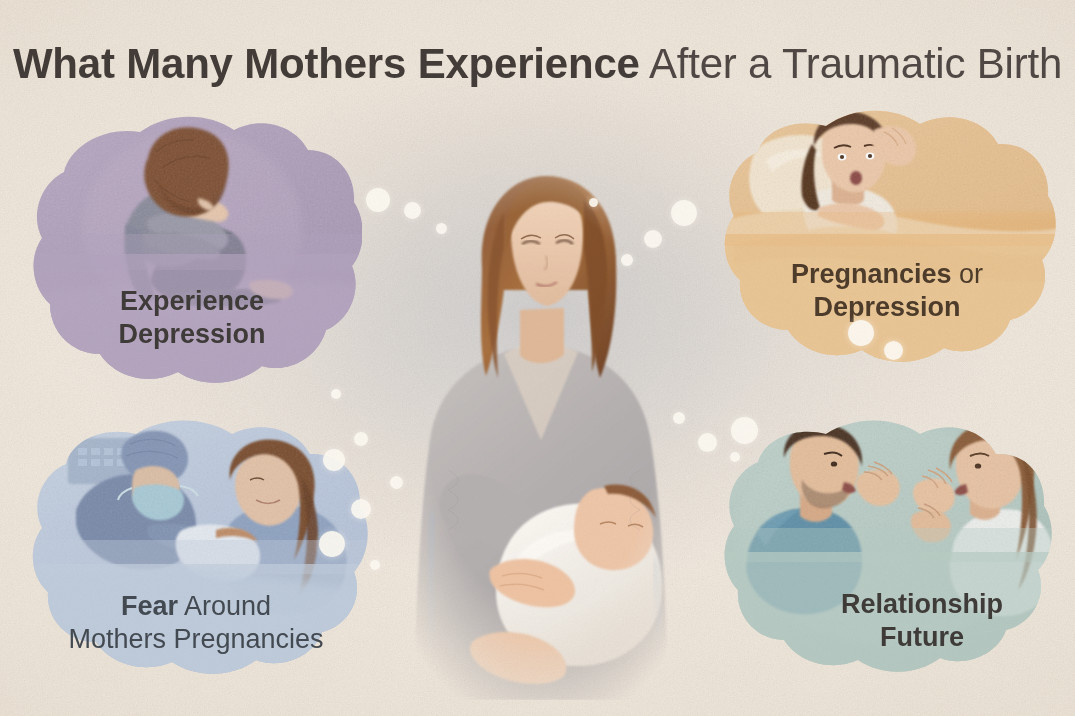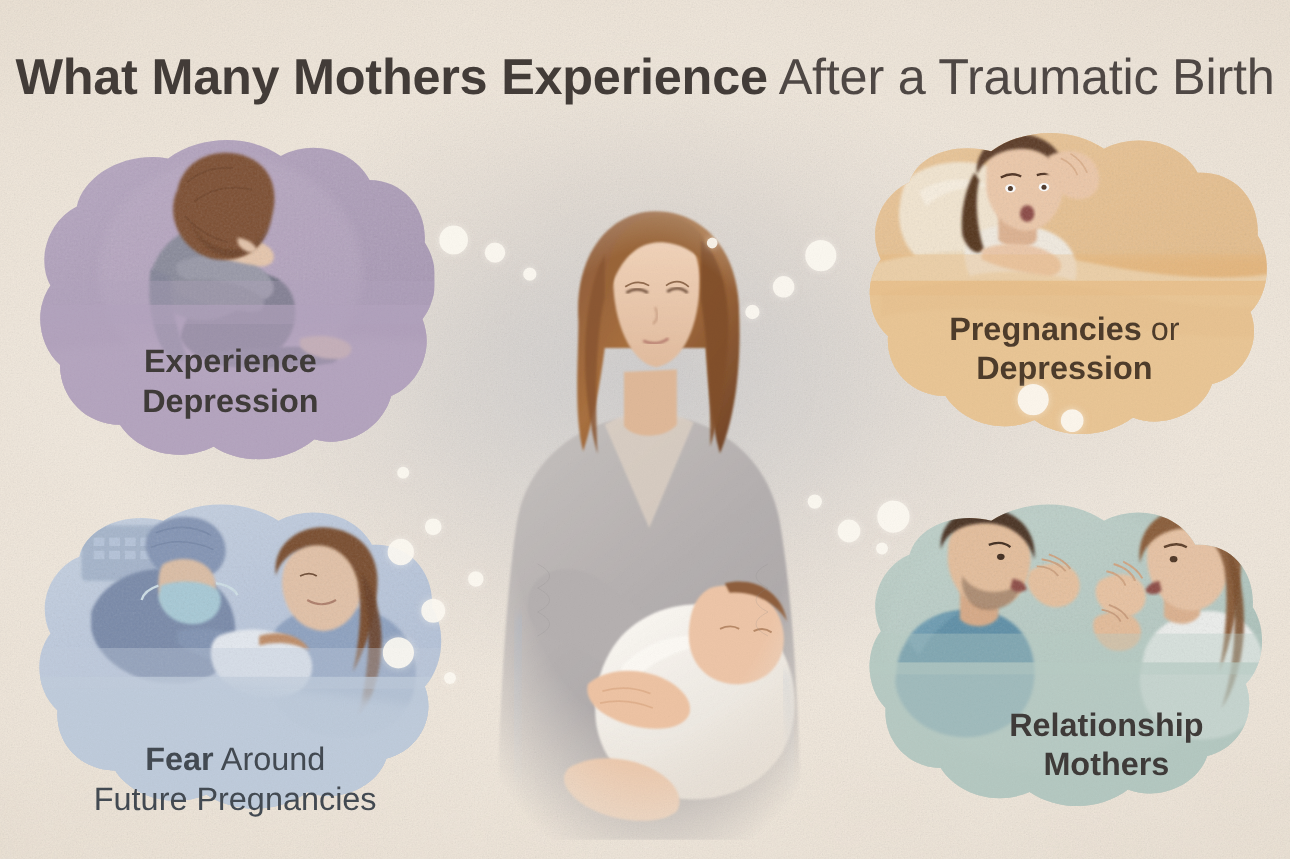--- a/index.html
+++ b/index.html
@@ -479,23 +479,23 @@
 
       <g clip-path="url(#cl3)">
         <rect width="352" height="268" filter="url(#cloudTex3)" opacity=".75"></rect>
       </g>
       <g clip-path="url(#cl3)">
         <rect x="0" y="150" width="352" height="118" fill="#c2cedd" opacity=".72"></rect>
         <rect x="0" y="126" width="352" height="34" fill="#c2cedd" opacity=".38"></rect>
       </g>
     </svg>
   </div>
-  <div class="cloud-label label-slate" style="left:20px;top:590px;width:352px;margin-top:27px;">
+  <div class="cloud-label label-slate" style="left:20px;top:590px;width:352px;">
     <div><span class="lb">Fear</span><span class="lr"> Around</span></div>
-    <div><span class="lb"></span><span class="lr">Future Pregnancies</span></div>
+    <div><span class="lb"></span><span class="lr">Mothers Pregnancies</span></div>
   </div>
 
   <div class="cloud" style="left:716px;top:414px;width:340px;height:262px;">
     <svg viewBox="0 0 340 262">
       <defs>
         <clipPath id="cl4">
           <path d="M110 20 C 138 2 178 2 204 20 C 232 6 266 14 280 40 C 310 38 330 62 328 92 C 340 110 338 140 322 156 C 332 182 316 210 290 216 C 282 240 250 254 224 244 C 200 262 166 262 142 246 C 114 258 82 248 68 226 C 42 226 20 204 22 176 C 6 160 4 130 18 112 C 6 88 18 58 42 48 C 48 26 78 12 110 20 Z"></path>
         </clipPath>
         <linearGradient id="g4" x1="0" y1="0" x2="0.6" y2="1">
           <stop offset="0%" stop-color="#c2d4cd"></stop>
@@ -576,21 +576,21 @@
         <rect width="340" height="262" filter="url(#cloudTex4)" opacity=".75"></rect>
       </g>
       <g clip-path="url(#cl4)">
         <rect x="0" y="138" width="340" height="124" fill="#b8ccc5" opacity=".72"></rect>
         <rect x="0" y="114" width="340" height="34" fill="#b8ccc5" opacity=".38"></rect>
       </g>
     </svg>
   </div>
   <div class="cloud-label label-dark" style="left:752px;top:588px;width:340px;">
     <div><span class="lb">Relationship</span><span class="lr"></span></div>
-    <div><span class="lb">Mothers</span><span class="lr"></span></div>
+    <div><span class="lb">Future</span><span class="lr"></span></div>
   </div>
 
   <div class="dot" style="left:323px;top:449px;width:22px;height:22px;z-index:31;"></div>
   <div class="dot" style="left:354px;top:432px;width:14px;height:14px;z-index:31;"></div>
   <div class="dot" style="left:731px;top:417px;width:27px;height:27px;z-index:31;"></div>
   <div class="dot" style="left:848px;top:320px;width:26px;height:26px;z-index:31;"></div>
   <div class="dot" style="left:884px;top:341px;width:19px;height:19px;z-index:31;"></div>
 
   <svg class="grain" style="opacity:.30;z-index:60" viewBox="0 0 1075 716" preserveAspectRatio="none">
     <defs>

